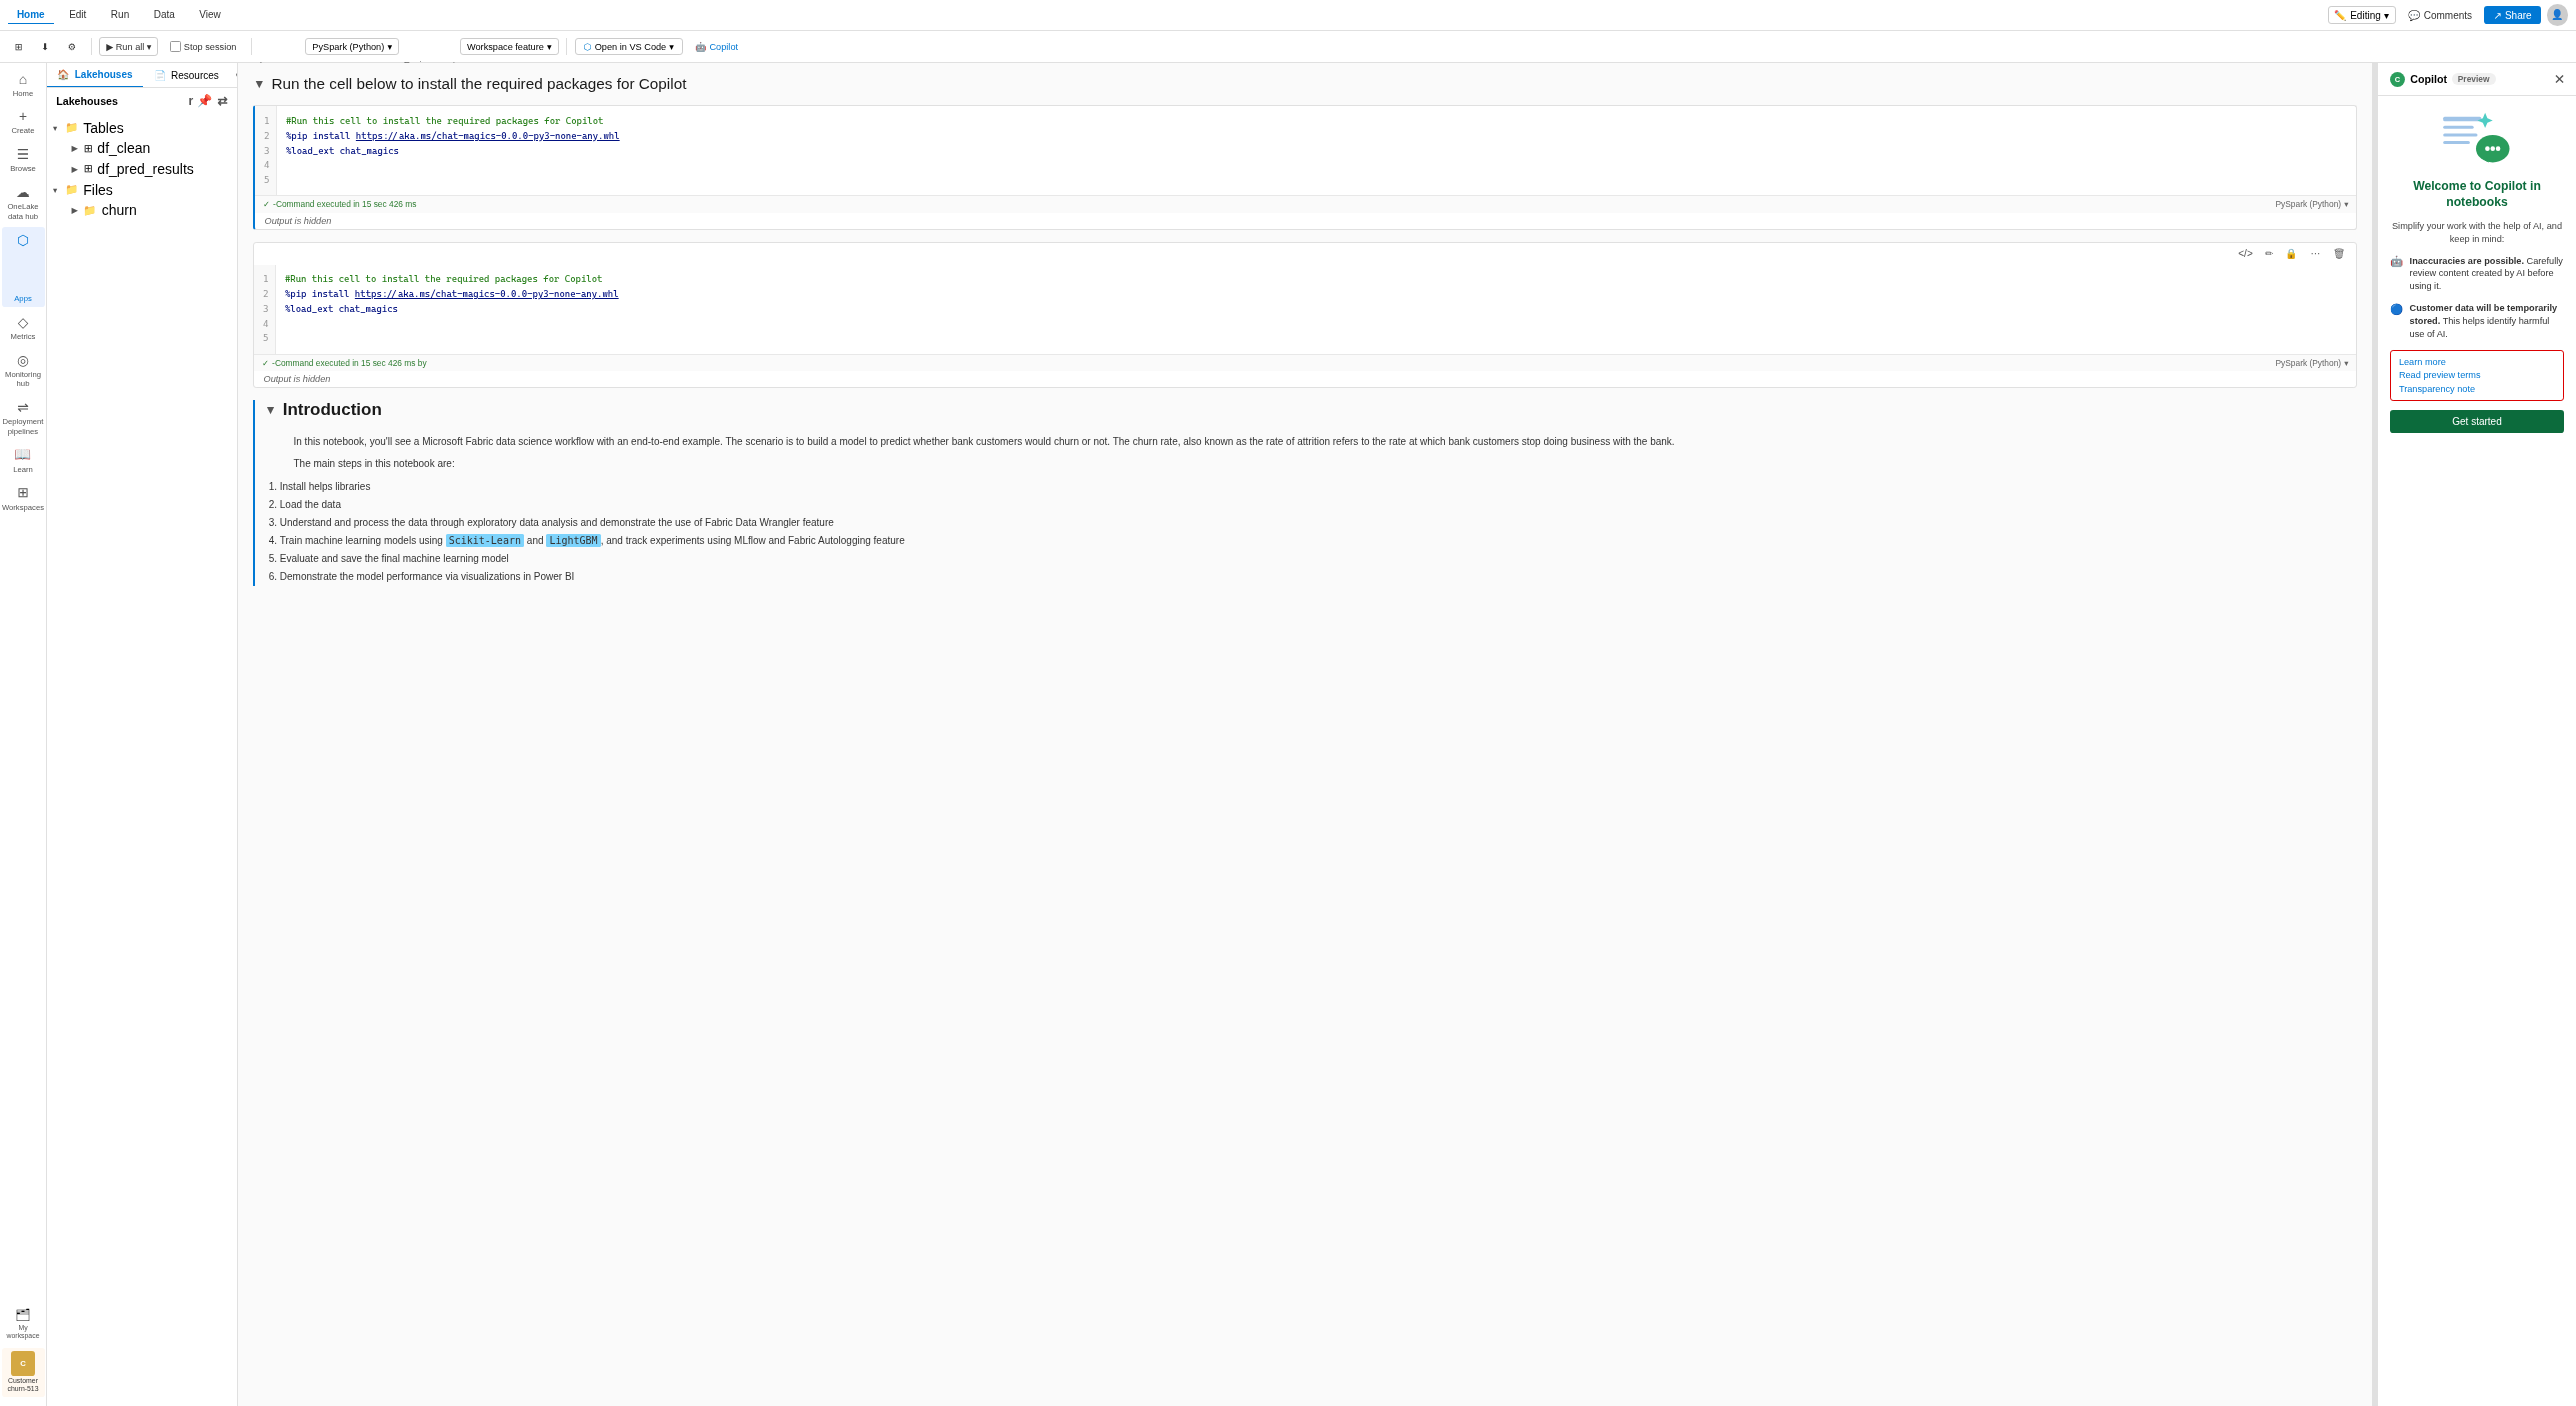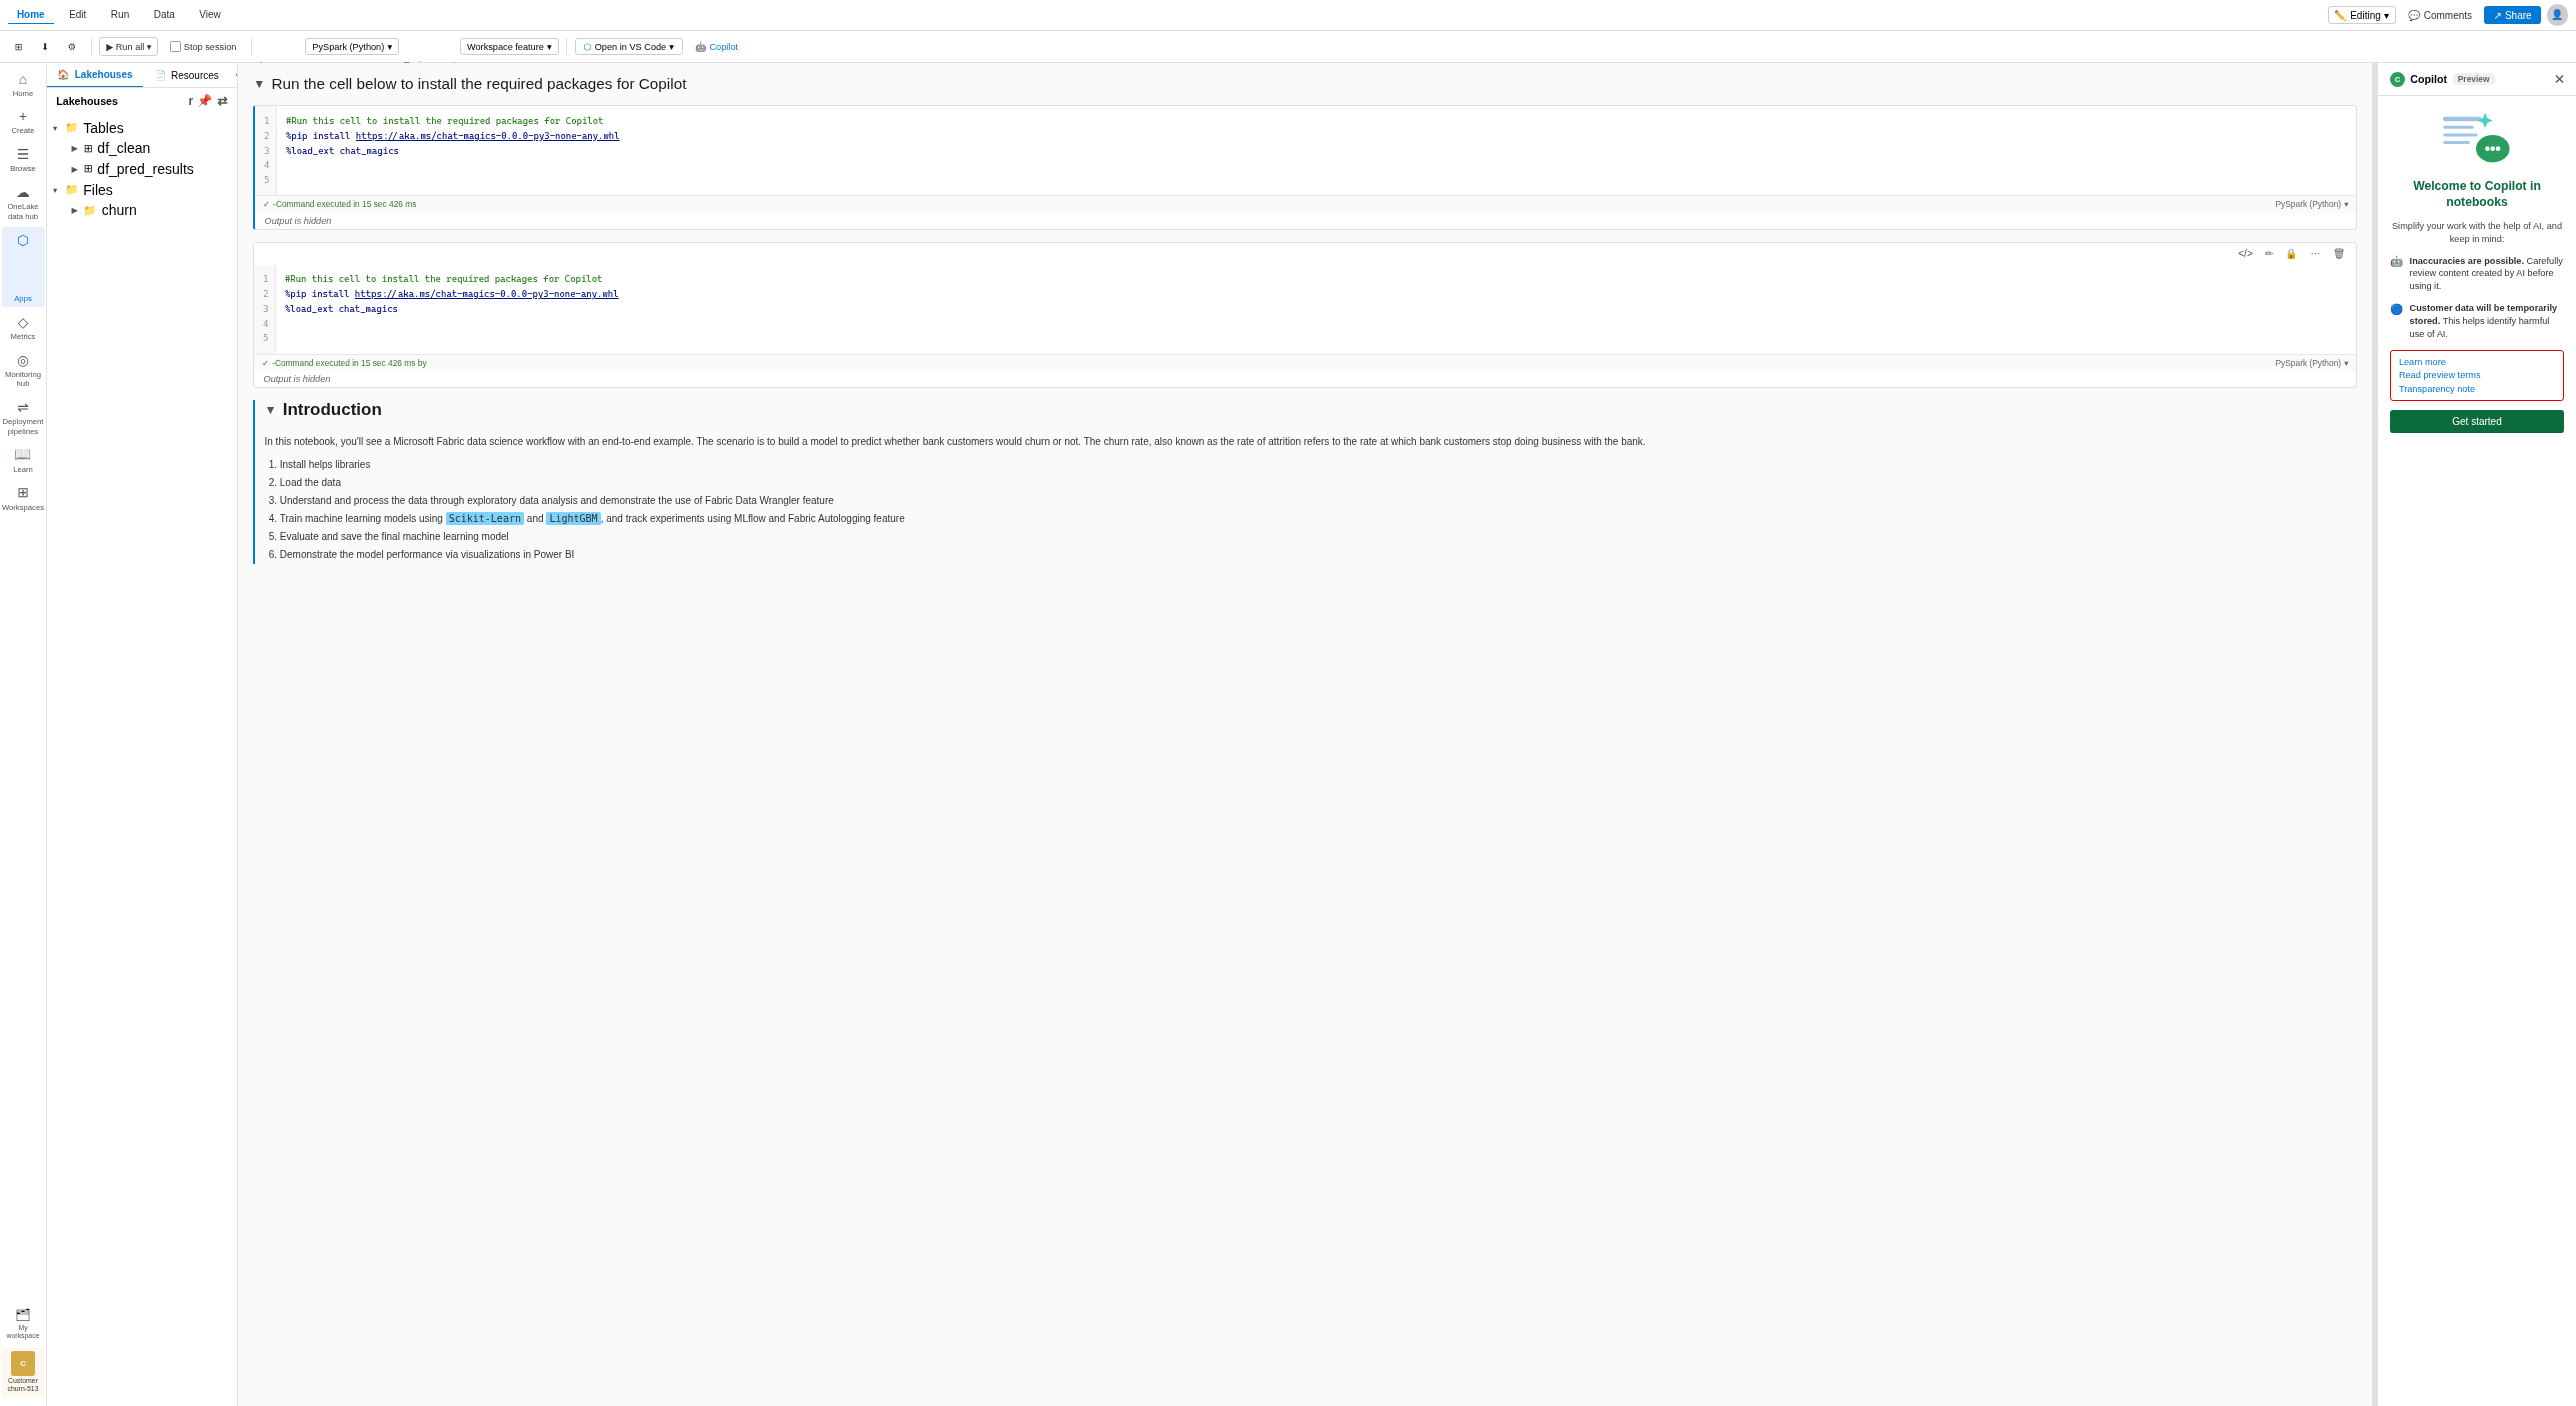--- a/index.html
+++ b/index.html
@@ -67,21 +67,21 @@
     .code-underline { text-decoration: underline; }
     .cell-footer { display: flex; align-items: center; justify-content: space-between; padding: 3.1px 7.7px; background: #fafafa; border-top: 0.8px solid #e8e8e8; font-size: 8.4px; color: #666; }
     .cell-footer .status { display: flex; align-items: center; gap: 3.1px; color: #2e7d32; }
     .cell-output { padding: 3.1px 9.2px; font-size: 9.2px; color: #666; font-style: italic; }
     .cell-footer-right { display: flex; align-items: center; gap: 4.6px; }
     .lang-badge { display: flex; align-items: center; gap: 3.1px; cursor: pointer; }
 
     
     .text-section { background: transparent; }
     .text-section h2 { font-size: 17px; font-weight: 600; margin-bottom: 7.7px; color: #1a1a1a; }
-    .text-section p { font-size: 10px; line-height: 1.6; color: #333; margin-bottom: 6.1px; }
+    .text-section p { font-size: 10px; line-height: 1.6; color: #333; margin-bottom: 6.1px; margin-left: 29px; }
     .text-section ol { margin-left: 15.3px; font-size: 10px; line-height: 1.8; color: #333; }
     .text-section ol li code { font-family: monospace; background: #7dd3fc; padding: 0.8px 3.1px; border-radius: 1.5px; }
 
     
     .cell-toolbar { display: flex; justify-content: flex-end; gap: 3.1px; padding: 3.1px 6.1px; }
     .cell-tool-btn { padding: 2.3px 4.6px; border-radius: 2.3px; cursor: pointer; color: #555; font-size: 10px; }
 
     
     #copilot-panel { width: 199px; background: #fff; border-left: 0.8px solid #e0e0e0; display: flex; flex-direction: column; overflow: hidden; }
     #copilot-header { display: flex; align-items: center; justify-content: space-between; padding: 7.7px 10.7px; border-bottom: 0.8px solid #e0e0e0; }
@@ -370,20 +370,21 @@
         <span>Output is hidden</span>
       </div>
     </div>
 
     <div class="text-section" style="border-left:2.3px solid #0078d4;padding-left:9.2px;">
       <div class="section-header" style="margin-bottom:6.1px;">
         <span class="section-toggle">▼</span>
         <h2>Introduction</h2>
       </div>
       <p>In this notebook, you'll see a Microsoft Fabric data science workflow with an end-to-end example. The scenario is to build a model to predict whether bank customers would churn or not. The churn rate, also known as the rate of attrition refers to the rate at which bank customers stop doing business with the bank.</p>
+      <p>The main steps in this notebook are:</p>
       <ol>
         <li>Install helps libraries</li>
         <li>Load the data</li>
         <li>Understand and process the data through exploratory data analysis and demonstrate the use of Fabric Data Wrangler feature</li>
         <li>Train machine learning models using <code>Scikit-Learn</code> and <code>LightGBM</code>, and track experiments using MLflow and Fabric Autologging feature</li>
         <li>Evaluate and save the final machine learning model</li>
         <li>Demonstrate the model performance via visualizations in Power BI</li>
       </ol>
     </div>
 

